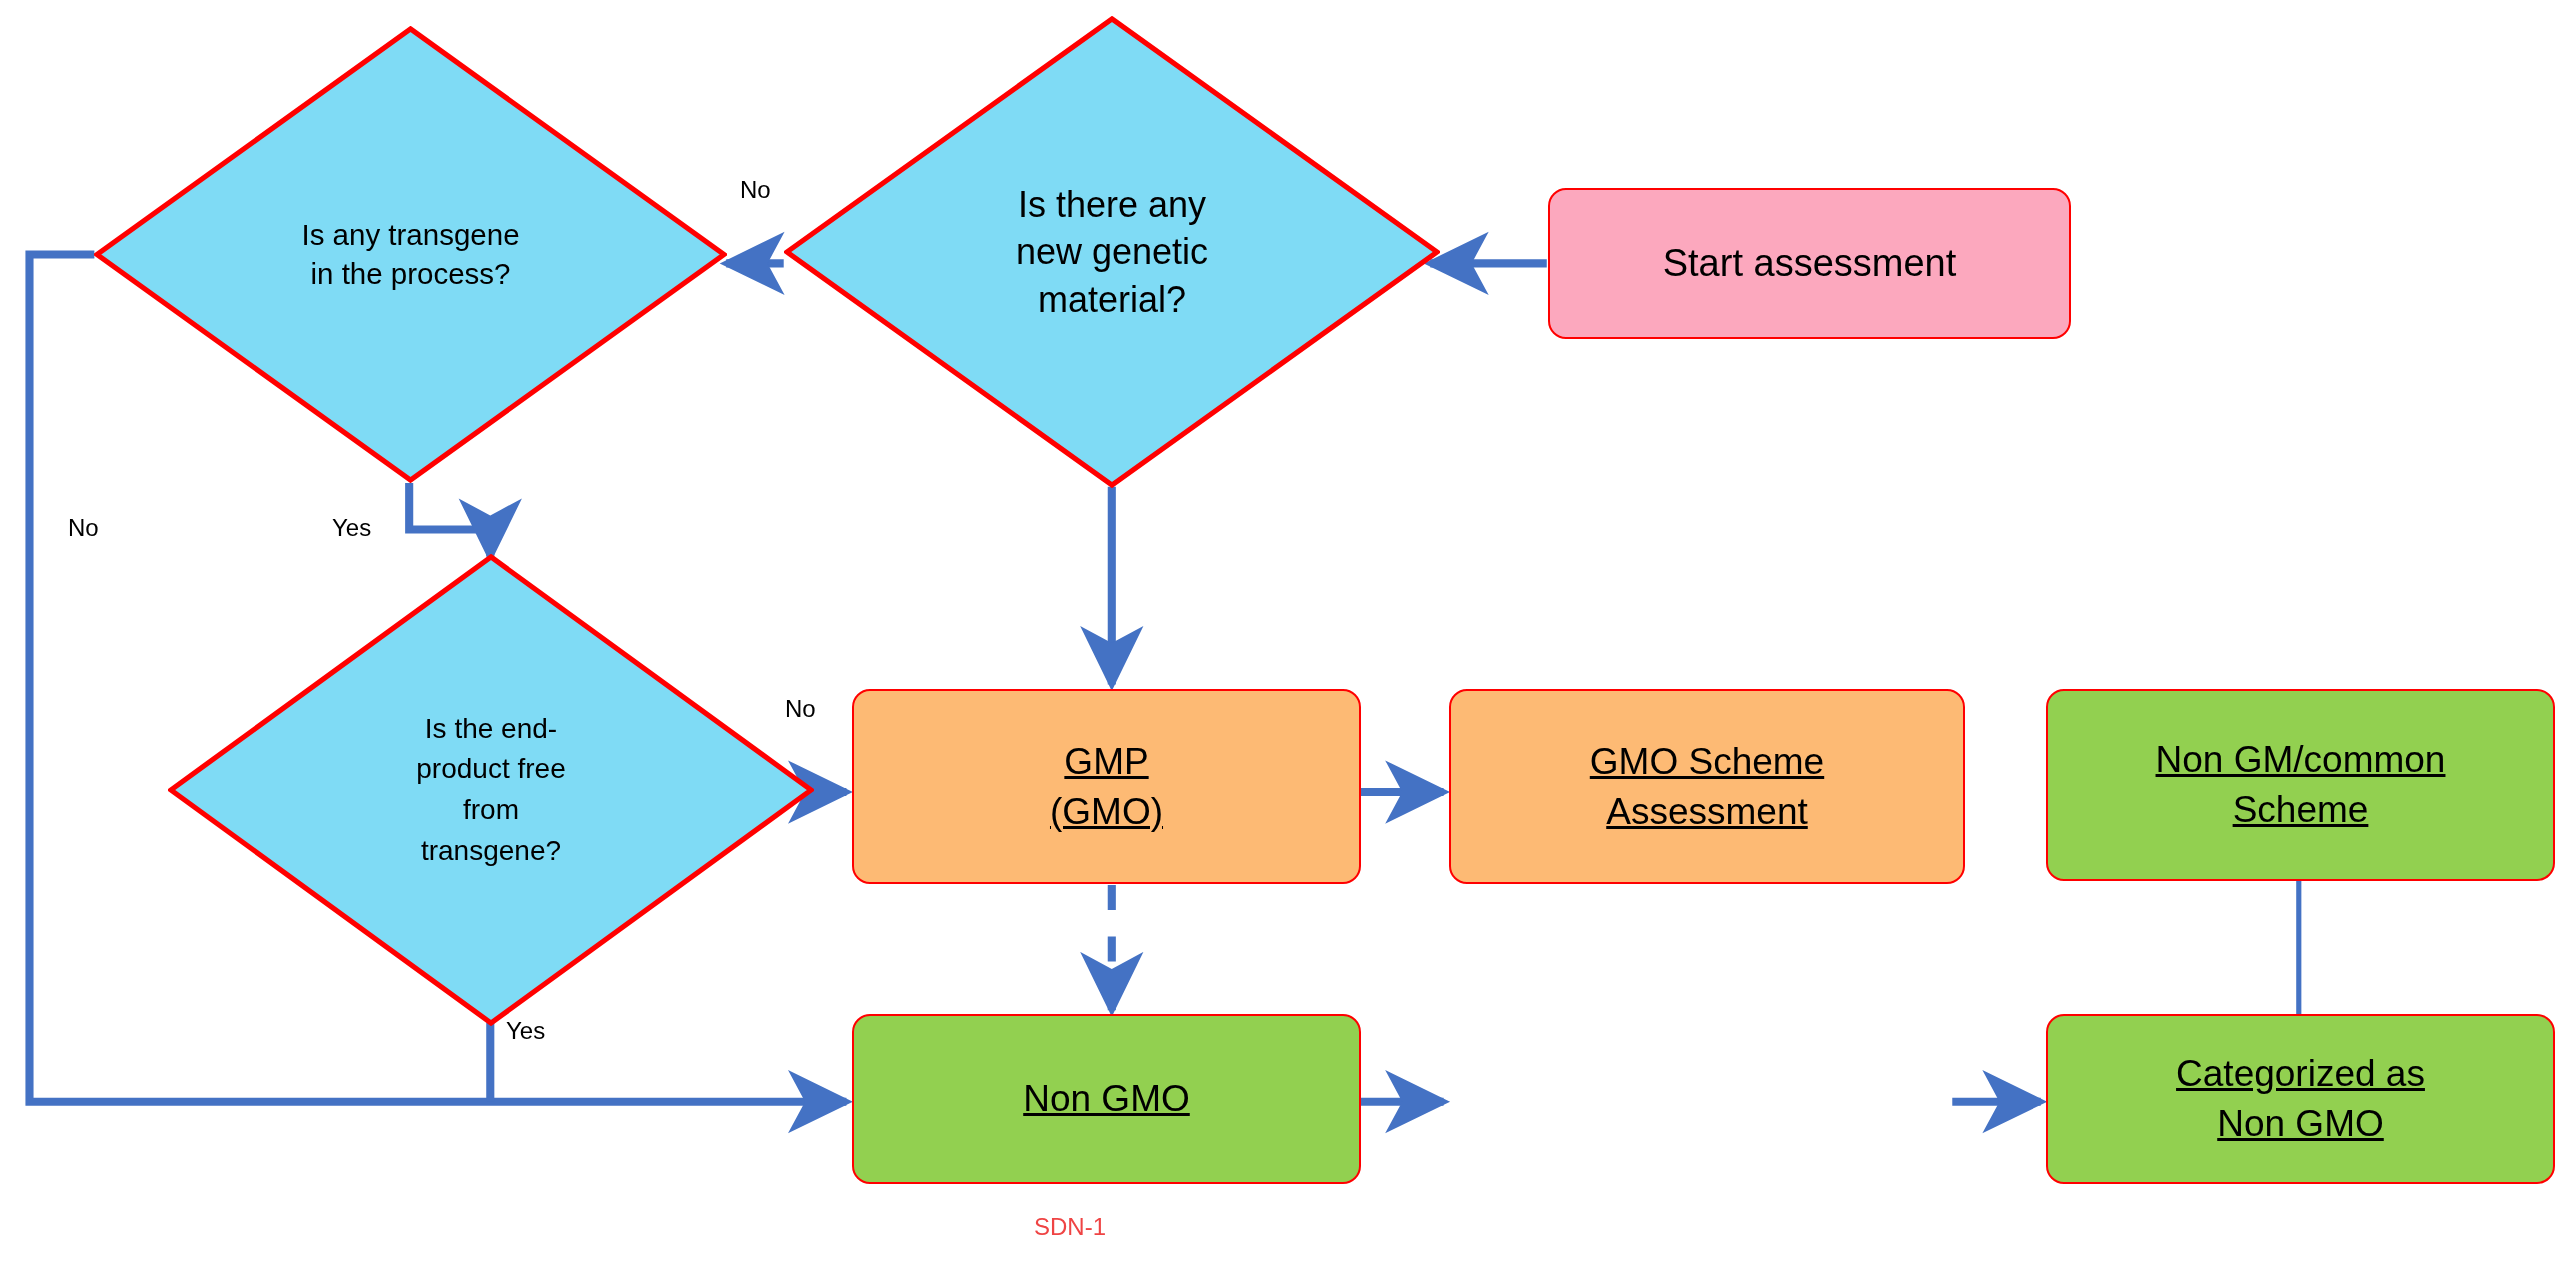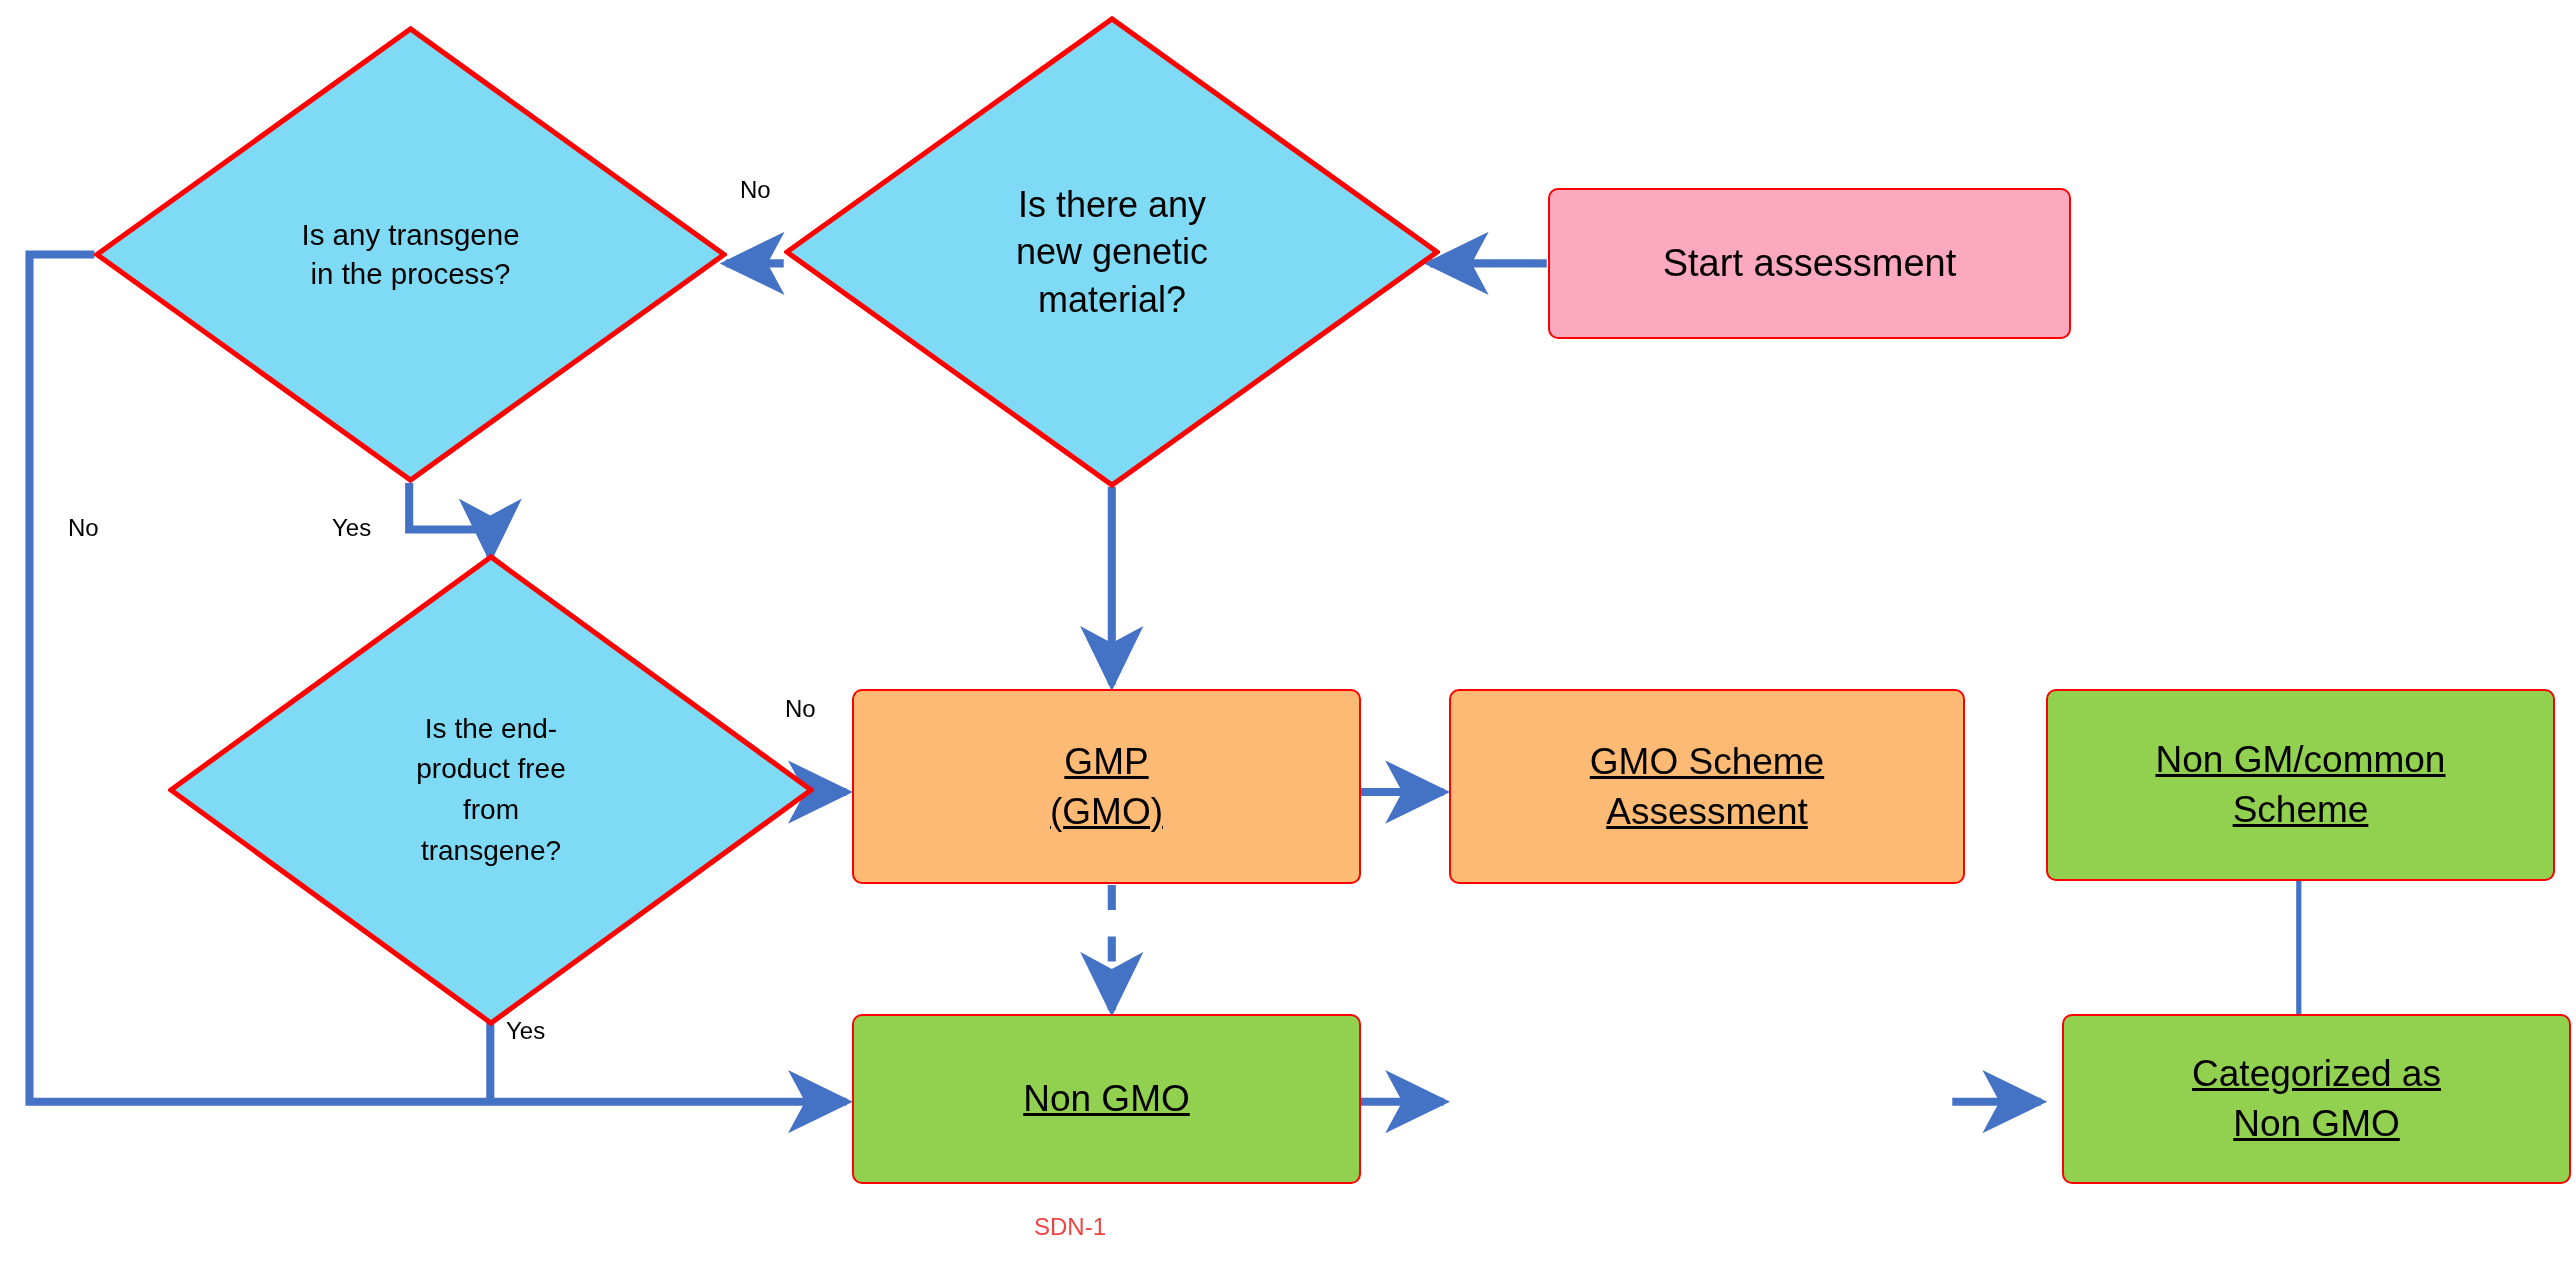--- a/index.html
+++ b/index.html
@@ -49,21 +49,21 @@
     line-height: 1.32;
     padding: 0 12%;
     white-space: pre-line;
   }
 
   
   .box {
     position: absolute;
     box-sizing: border-box;
     border: 2.9px solid #FF0000;
-    border-radius: 10px;
+    border-radius: 18px;
     display: flex;
     align-items: center;
     justify-content: center;
     text-align: center;
     color: #000000;
     line-height: 1.35;
     white-space: pre-line;
   }
   .box.pink  { background: #FCA8BE; }
   .box.red   { background: #fdba74; text-decoration: underline; }
@@ -168,21 +168,21 @@
   <div class="box green" style="left:2046px; top:689px; width:509px; height:192px; font-size:37px;">
     <span>Non GM/common
 Scheme</span>
   </div>
 
   <div class="box green" style="left:852px; top:1014px; width:509px; height:170px; font-size:37px;">
     <span>Non GMO</span>
   </div>
 
 
-  <div class="box green" style="left:2046px; top:1014px; width:509px; height:170px; font-size:37px;margin-left:16px;">
+  <div class="box green" style="left:2046px; top:1014px; width:509px; height:170px; font-size:37px;">
     <span>Categorized as
 Non GMO</span>
   </div>
 
   <div class="edge-label" style="left:740px; top:178px;">No</div>
 
   <div class="edge-label" style="left:68px; top:516px;">No</div>
 
   <div class="edge-label" style="left:332px; top:516px;">Yes</div>
 

